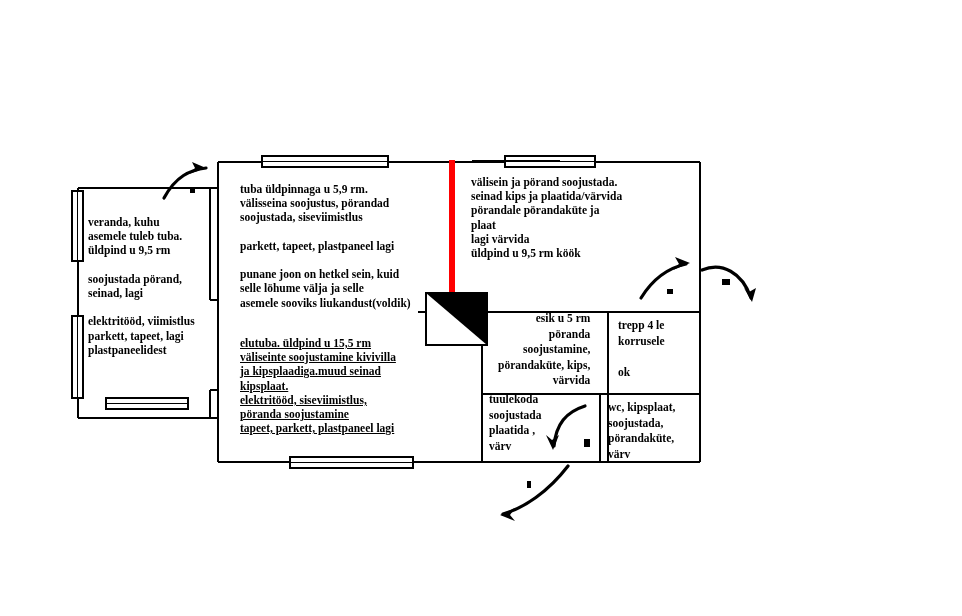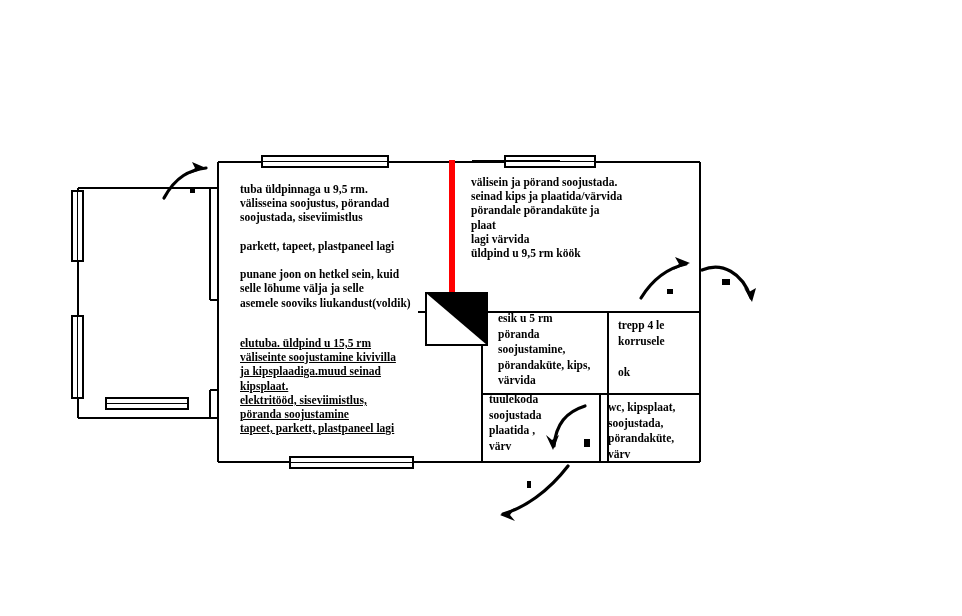--- a/index.html
+++ b/index.html
@@ -119,22 +119,32 @@
     <g fill="#000000">
       <rect x="190" y="189" width="5" height="4"></rect>
       <rect x="667" y="289" width="6" height="5"></rect>
       <rect x="722" y="279" width="8" height="6"></rect>
       <rect x="584" y="439" width="6" height="8"></rect>
       <rect x="527" y="481" width="4" height="7"></rect>
     </g>
 
   </svg>
 
+  <div class="txt" style="left:88px;top:215px;">veranda, kuhu
+asemele tuleb tuba.
+üldpind u 9,5 rm
 
-  <div class="txt" style="left:240px;top:182px;">tuba üldpinnaga u 9,5 rm.
+soojustada pörand,
+seinad, lagi
+
+elektritööd, viimistlus
+parkett, tapeet, lagi
+plastpaneelidest</div>
+
+  <div class="txt" style="left:240px;top:182px;">tuba üldpinnaga u 5,9 rm.
 välisseina soojustus, pörandad
 soojustada, siseviimistlus
 
 parkett, tapeet, plastpaneel lagi
 
 punane joon on hetkel sein, kuid
 selle löhume välja ja selle
 asemele sooviks liukandust(voldik)</div>
 
   <div class="txt" style="left:240px;top:336px;text-decoration:underline;">elutuba. üldpind u 15,5 rm
@@ -145,21 +155,21 @@
 pöranda soojustamine
 tapeet, parkett, plastpaneel lagi</div>
 
   <div class="txt" style="left:471px;top:175px;">välisein ja pörand soojustada.
 seinad kips ja plaatida/värvida
 pörandale pörandaküte ja
 plaat
 lagi värvida
 üldpind u 9,5 rm köök</div>
 
-  <div class="txt room" style="left:498px;top:311px;">esik u 5 rm
+  <div class="txt room" style="left:498px;top:311px;text-align:right;">esik u 5 rm
 pöranda
 soojustamine,
 pörandaküte, kips,
 värvida</div>
 
   <div class="txt room" style="left:618px;top:318px;">trepp 4 le
 korrusele
 
 ok</div>
 

